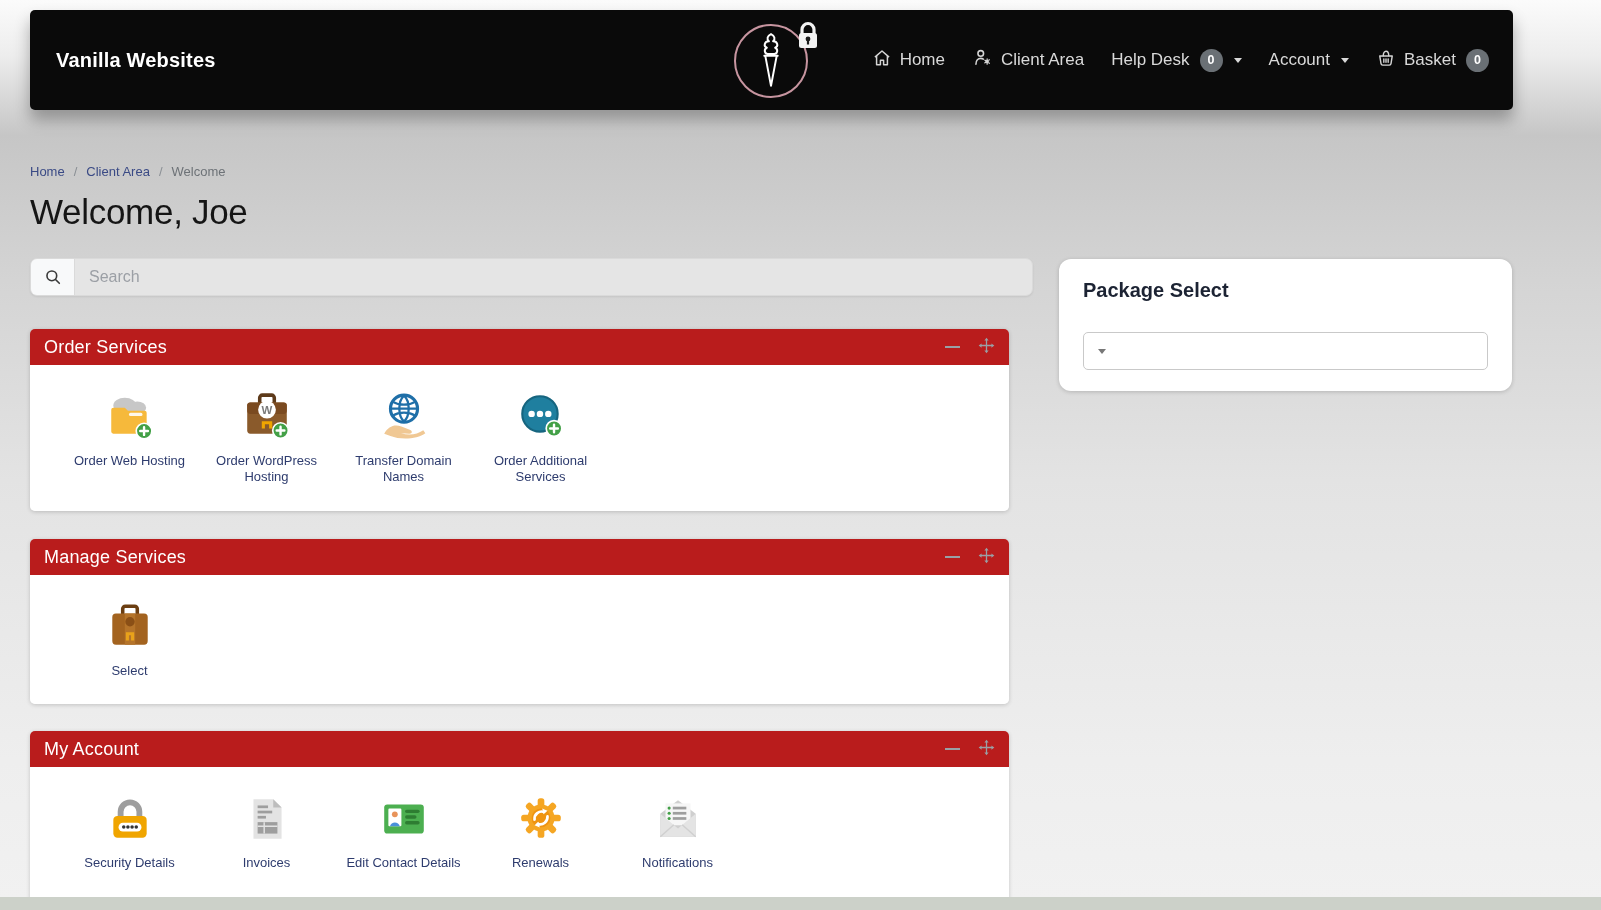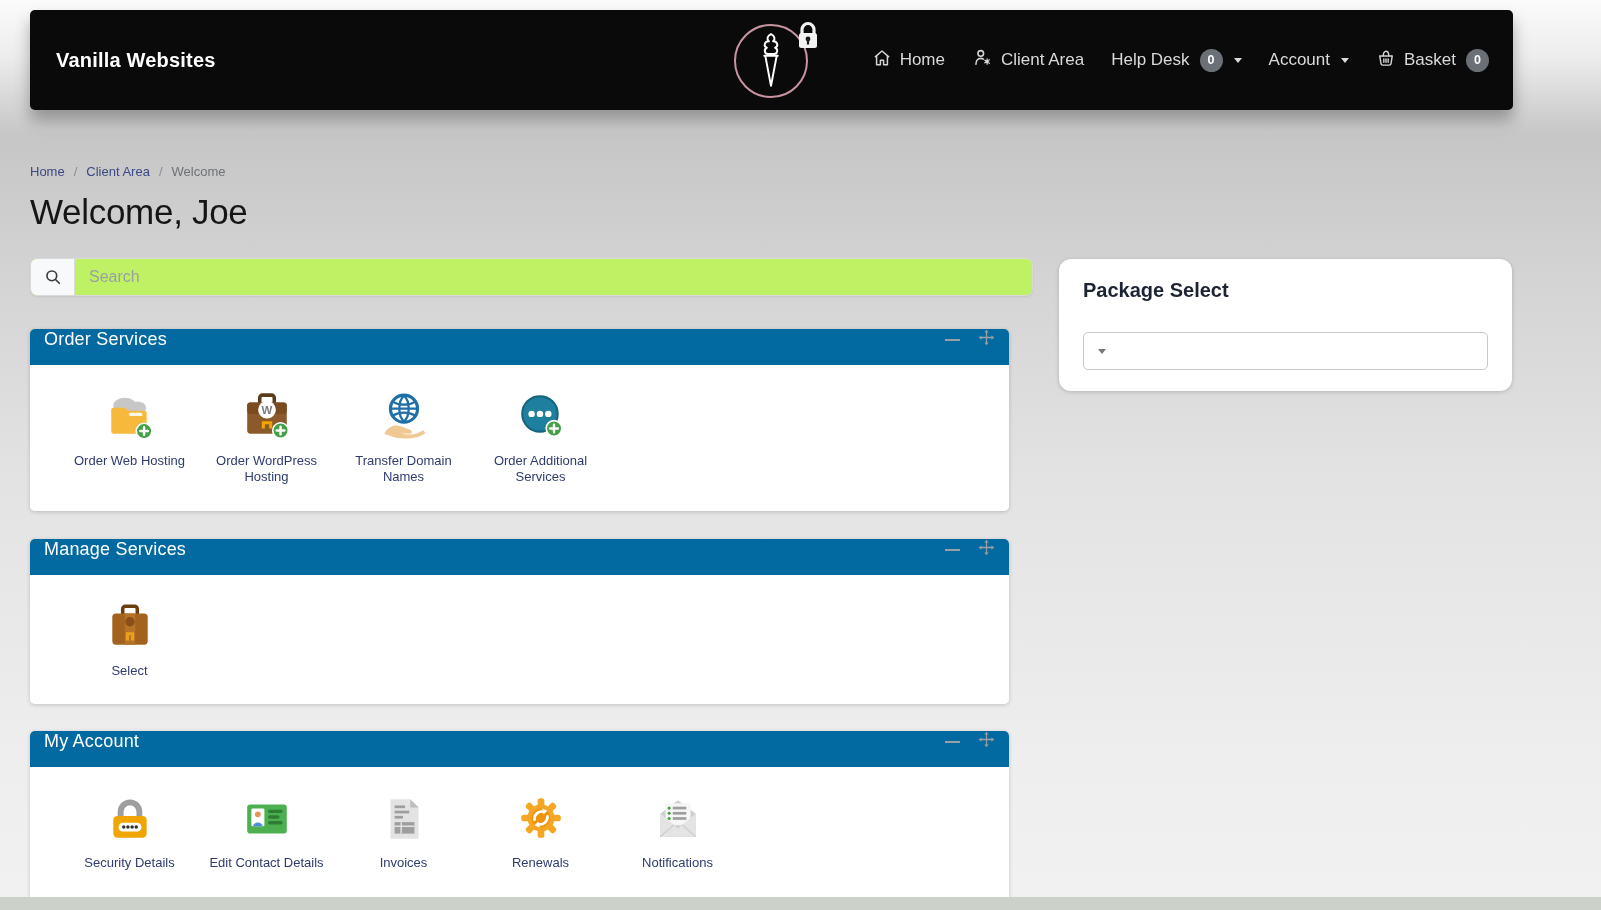--- a/index.html
+++ b/index.html
@@ -34,33 +34,33 @@
 
   
   .breadcrumb { position:absolute; left:30px; top:164px; font-size:13px; color:#8a8f94;
     display:flex; gap:9px; align-items:center; }
   .breadcrumb a { color:#3a4a85; text-decoration:none; cursor:pointer; }
   .page-title { position:absolute; left:30px; top:192px; font-size:35px; font-weight:500;
     color:#151515; letter-spacing:-.3px; }
 
   
   .search-group { position:absolute; left:30px; top:258px; width:1003px; height:38px;
-    background:#bef264; border:1px solid #dadada; border-radius:7px; display:flex;
+    background:#e5e5e5; border:1px solid #dadada; border-radius:7px; display:flex;
     box-shadow:0 1px 2px rgba(0,0,0,.08); overflow:hidden; }
   .search-prefix { width:44px; background:#f8f9fa; border-right:1px solid #dadada;
     display:flex; align-items:center; justify-content:center; }
   .search-group input { flex:1; border:none; outline:none; font-size:16px; color:#333;
     padding:0 14px; font-family:"Liberation Sans", sans-serif; background:transparent; }
   .search-group input::placeholder { color:#9b9fa5; }
 
   
   .panel { position:absolute; left:30px; width:979px; border-radius:5px;
     box-shadow:0 1px 4px rgba(0,0,0,.18); }
-  .panel-header { height:36px; background:#0369a1; border-radius:5px 5px 0 0;
-    display:flex; align-items:flex-start; padding:0 14px; color:#fff; }
+  .panel-header { height:36px; background:#b91c1c; border-radius:5px 5px 0 0;
+    display:flex; align-items:center; padding:0 14px; color:#fff; }
   .panel-title { font-size:18px; font-weight:500; letter-spacing:.2px; }
   .panel-tools { margin-left:auto; display:flex; align-items:center; gap:18px; }
   .minus-bar { width:15px; height:2px; background:#9aa0a5; cursor:pointer; }
   .panel-body { background:#fff; border-radius:0 0 5px 5px; display:flex;
     padding:24px 0 0 31px; align-items:flex-start; }
   .tile { width:137px; text-align:center; cursor:pointer; }
   .tile-icon { height:56px; display:flex; align-items:center; justify-content:center; }
   .tile-label { margin-top:8px; font-size:13px; line-height:16px; color:#2e3c6e; }
 
   #panel-order    { top:329px; } #panel-order  .panel-body { height:146px; }
@@ -312,45 +312,45 @@
           <circle cx="26" cy="31.7" r="1.7" fill="#333"></circle>
             <circle cx="30" cy="31.7" r="1.7" fill="#333"></circle>
         </svg>
       </div>
       <div class="tile-label">Security Details</div>
     </div>
 
     <div class="tile">
       <div class="tile-icon">
         <svg viewBox="0 0 48 48" width="50" height="50">
+          <path d="M11 5 h19 l8 8 v30 H11 Z" fill="#e3e3e3"></path>
+          <path d="M30 5 l8 8 h-8 z" fill="#bdbdbd"></path>
+          <rect x="15" y="11" width="10" height="2.6" fill="#9e9e9e"></rect>
+          <rect x="15" y="16" width="14" height="2.6" fill="#9e9e9e"></rect>
+          <rect x="15" y="21" width="8" height="2.6" fill="#9e9e9e"></rect>
+          <rect x="15" y="27" width="19" height="11" fill="#9e9e9e"></rect>
+          <path d="M15 31 h19 M21.3 27 v11" stroke="#e3e3e3" stroke-width="1.4"></path>
+        </svg>
+      </div>
+      <div class="tile-label">Invoices</div>
+    </div>
+
+    <div class="tile">
+      <div class="tile-icon">
+        <svg viewBox="0 0 48 48" width="50" height="50">
           <rect x="5" y="10" width="38" height="28" rx="3" fill="#4caf50"></rect>
           <rect x="9" y="14" width="12.5" height="17" rx="1" fill="#fff"></rect>
           <circle cx="15.2" cy="19.5" r="2.8" fill="#e8935a"></circle>
           <path d="M10.5 31 c1 -5 8.5 -5 9.5 0 z" fill="#4a90d9"></path>
           <rect x="25" y="15" width="14" height="3.2" rx="1.6" fill="#2e7d32"></rect>
           <rect x="25" y="20.5" width="11" height="3.2" rx="1.6" fill="#2e7d32"></rect>
           <rect x="25" y="26" width="14" height="3.2" rx="1.6" fill="#2e7d32"></rect>
         </svg>
       </div>
       <div class="tile-label">Edit Contact Details</div>
-    </div>
-
-    <div class="tile">
-      <div class="tile-icon">
-        <svg viewBox="0 0 48 48" width="50" height="50">
-          <path d="M11 5 h19 l8 8 v30 H11 Z" fill="#e3e3e3"></path>
-          <path d="M30 5 l8 8 h-8 z" fill="#bdbdbd"></path>
-          <rect x="15" y="11" width="10" height="2.6" fill="#9e9e9e"></rect>
-          <rect x="15" y="16" width="14" height="2.6" fill="#9e9e9e"></rect>
-          <rect x="15" y="21" width="8" height="2.6" fill="#9e9e9e"></rect>
-          <rect x="15" y="27" width="19" height="11" fill="#9e9e9e"></rect>
-          <path d="M15 31 h19 M21.3 27 v11" stroke="#e3e3e3" stroke-width="1.4"></path>
-        </svg>
-      </div>
-      <div class="tile-label">Invoices</div>
     </div>
 
     <div class="tile">
       <div class="tile-icon">
         <svg viewBox="0 0 48 48" width="50" height="50">
           <g fill="#f5a623">
             <rect x="20.8" y="4" width="6.4" height="9" rx="2.5"></rect>
             <rect x="20.8" y="33" width="6.4" height="9" rx="2.5"></rect>
             <rect x="5" y="19.8" width="9" height="6.4" rx="2.5"></rect>
             <rect x="34" y="19.8" width="9" height="6.4" rx="2.5"></rect>

